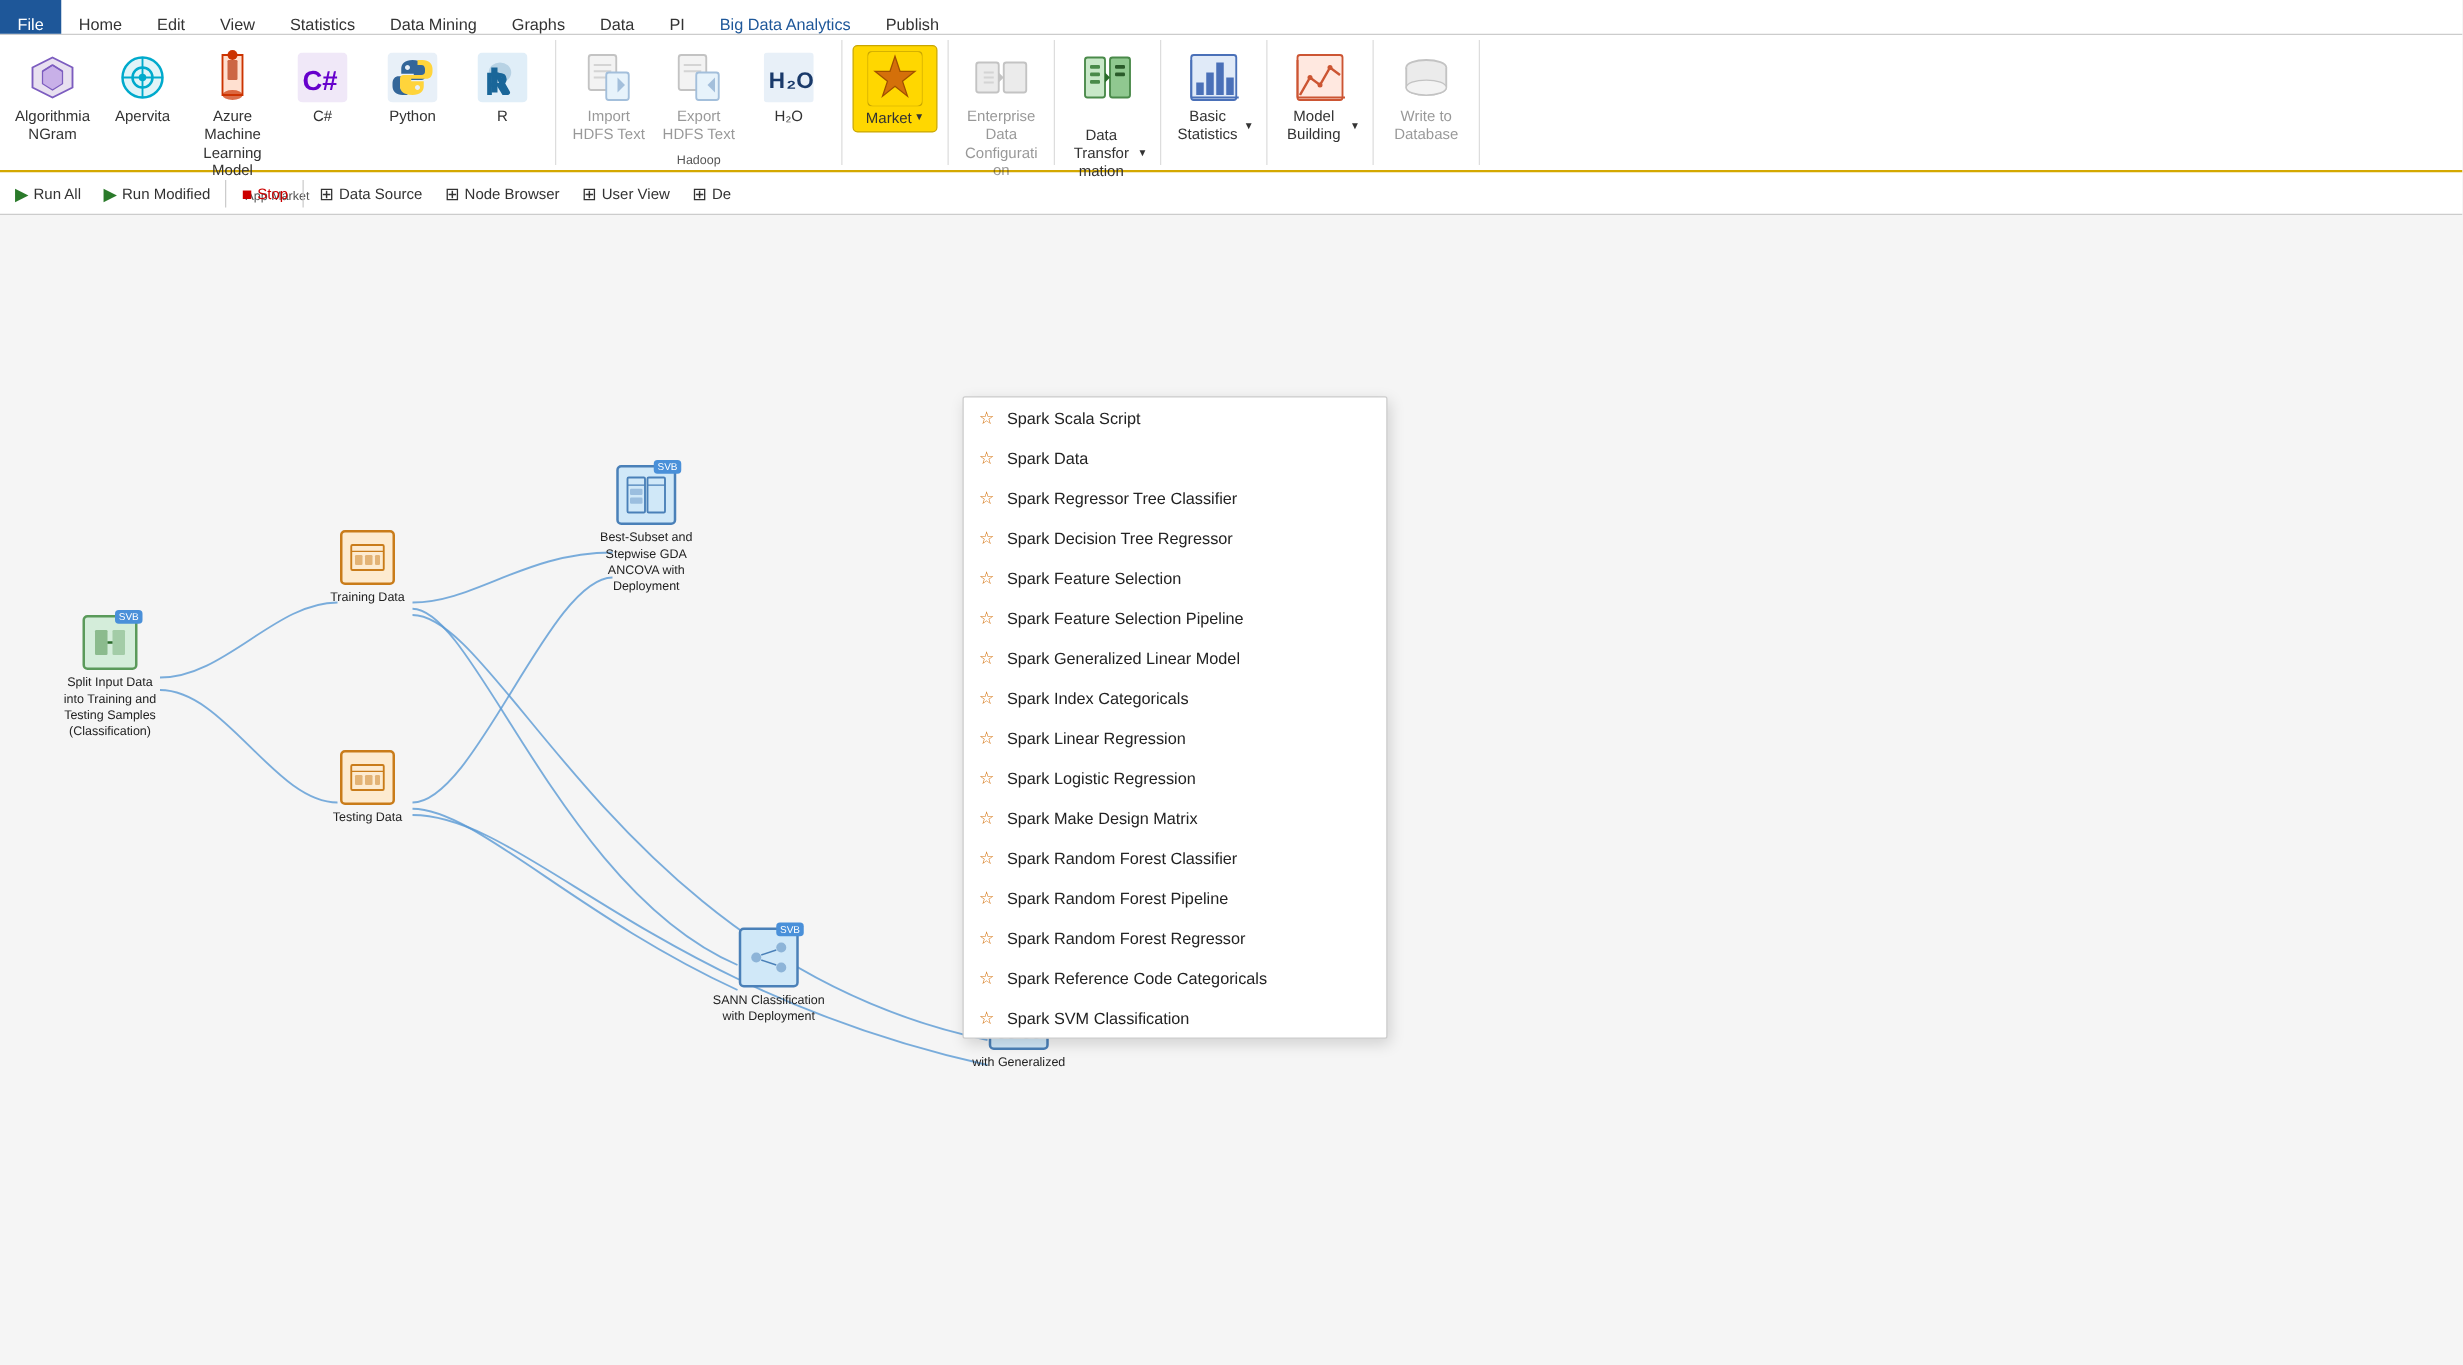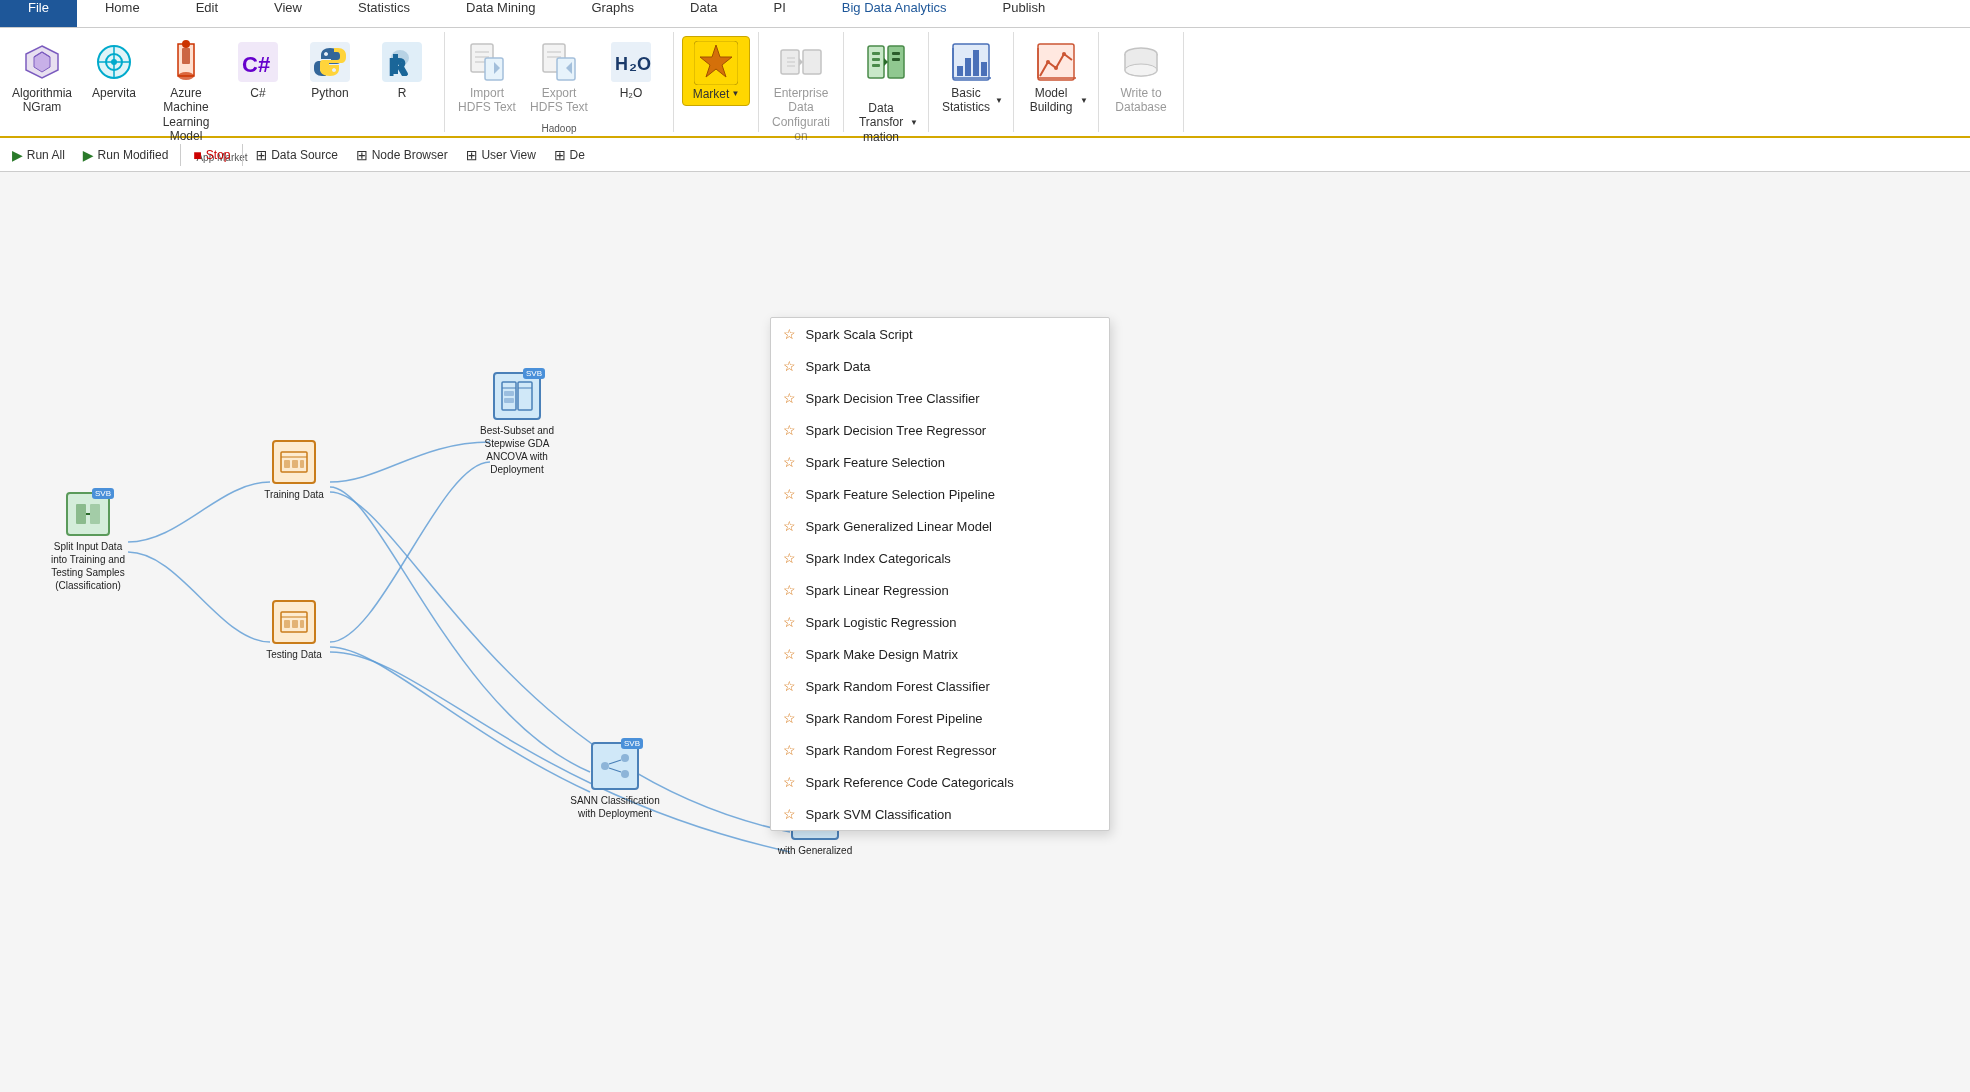--- a/index.html
+++ b/index.html
@@ -7,23 +7,23 @@
 
     
     .menu-bar {
       display: flex;
       background: #fff;
       border-bottom: 1px solid #ccc;
       height: 28px;
       align-items: stretch;
     }
     .menu-item {
-      padding: 0 28px;
-      display: flex;
-      align-items: flex-start;
+      padding: 0 14px;
+      display: flex;
+      align-items: flex-end;
       font-size: 13px;
       cursor: pointer;
       color: #333;
     }
     .menu-item.active { background: #1e5799; color: #fff; }
 
     
     .ribbon {
       background: #fff;
       border-bottom: 2px solid #d4a800;
@@ -548,21 +548,21 @@
           <rect width="32" height="32" rx="3" fill="#d4edda"></rect>
           <rect x="4" y="6" width="10" height="20" rx="1" fill="#5a9a5a" opacity="0.6"></rect>
           <rect x="18" y="6" width="10" height="20" rx="1" fill="#5a9a5a" opacity="0.4"></rect>
           <line x1="14" y1="16" x2="18" y2="16" stroke="#2a6a2a" stroke-width="2"></line>
         </svg>
         <div class="node-badge">SVB</div>
       </div>
       <div class="node-label">Split Input Data into Training and Testing Samples (Classification)</div>
     </div>
 
-    <div class="workflow-node" style="left:254px; top:268px;text-align:right;">
+    <div class="workflow-node" style="left:254px; top:252px;text-align:right;">
       <div class="node-icon orange">
         <svg width="32" height="32" viewBox="0 0 32 32">
           <rect width="32" height="32" rx="3" fill="#fdebd0"></rect>
           <rect x="3" y="6" width="26" height="20" rx="1" fill="none" stroke="#c97c1a" stroke-width="1.5"></rect>
           <line x1="3" y1="11" x2="29" y2="11" stroke="#c97c1a" stroke-width="1"></line>
           <rect x="6" y="14" width="6" height="8" rx="1" fill="#c97c1a" opacity="0.5"></rect>
           <rect x="14" y="14" width="6" height="8" rx="1" fill="#c97c1a" opacity="0.5"></rect>
           <rect x="22" y="14" width="4" height="8" rx="1" fill="#c97c1a" opacity="0.5"></rect>
         </svg>
       </div>
@@ -643,21 +643,21 @@
     <div class="dropdown-item">
       <span class="star-icon">☆</span>
       <span>Spark Scala Script</span>
     </div>
     <div class="dropdown-item">
       <span class="star-icon">☆</span>
       <span>Spark Data</span>
     </div>
     <div class="dropdown-item">
       <span class="star-icon">☆</span>
-      <span>Spark Decision Tree Classifier</span>
+      <span>Spark Regressor Tree Classifier</span>
     </div>
     <div class="dropdown-item">
       <span class="star-icon">☆</span>
       <span>Spark Decision Tree Regressor</span>
     </div>
     <div class="dropdown-item">
       <span class="star-icon">☆</span>
       <span>Spark Feature Selection</span>
     </div>
     <div class="dropdown-item">

